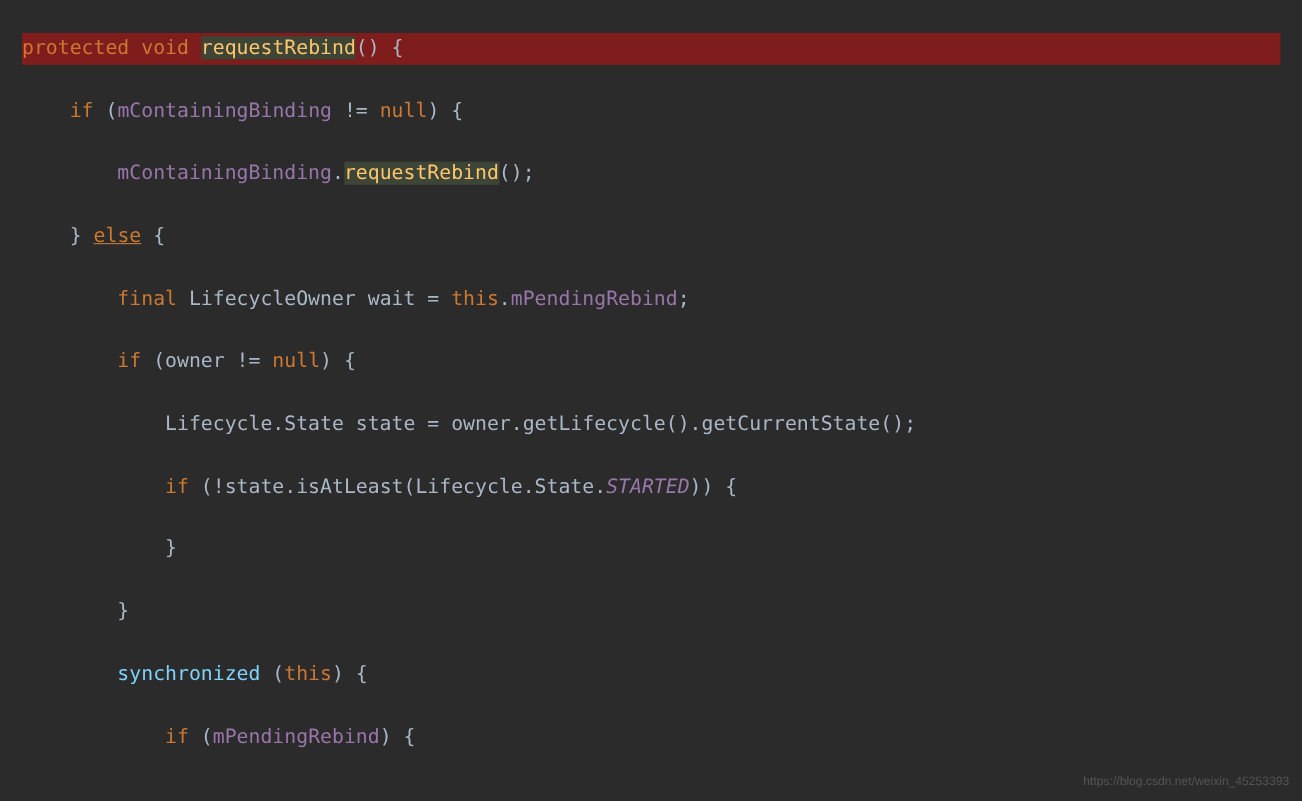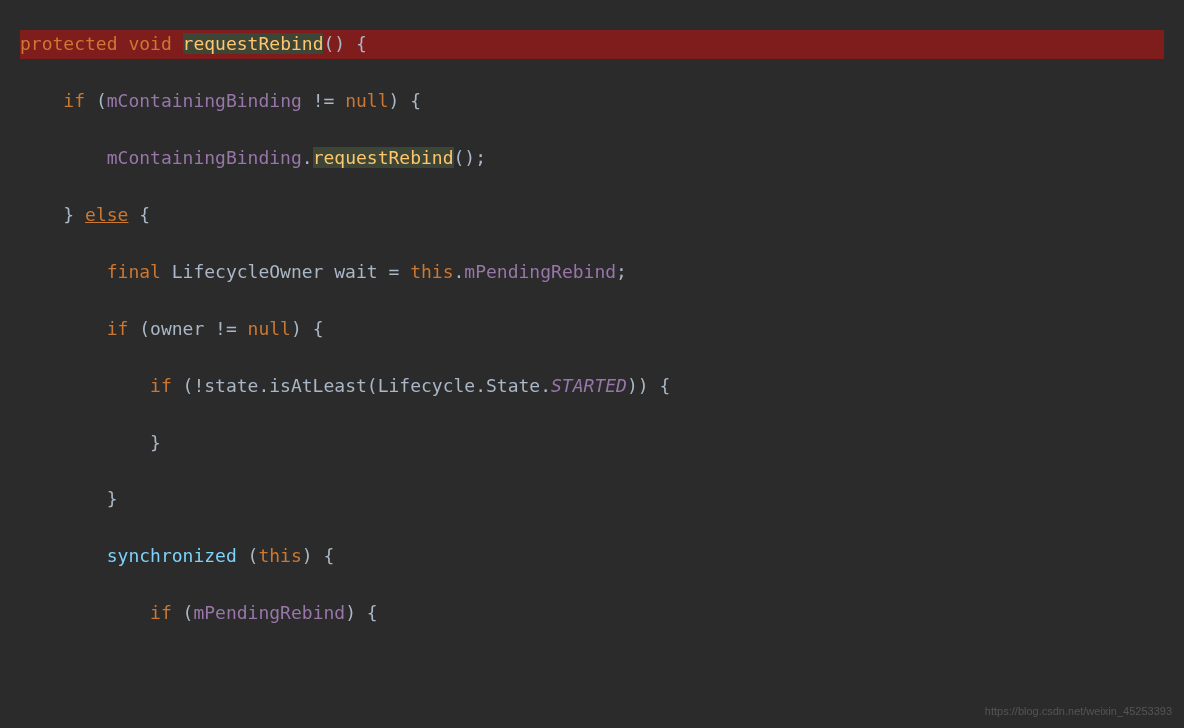--- a/index.html
+++ b/index.html
@@ -58,20 +58,21 @@
 </head>
 <body>
 
 <div class="code-container">
 <span class="line highlighted"><span class="kw-protected">protected</span> <span class="kw-void">void</span> <span class="method-highlight">requestRebind</span><span class="paren">() {</span></span>
 <span class="line">    <span class="kw-if">if</span><span class="paren"> (</span><span class="field">mContainingBinding</span><span class="operator"> != </span><span class="kw-null">null</span><span class="paren">) {</span></span>
 <span class="line">        <span class="field">mContainingBinding</span><span class="identifier">.</span><span class="method-highlight">requestRebind</span><span class="paren">();</span></span>
 <span class="line">    <span class="brace">} </span><span class="kw-else">else</span><span class="brace"> {</span></span>
 <span class="line">        <span class="kw-final">final</span><span class="identifier"> LifecycleOwner wait = </span><span class="kw-this">this</span><span class="identifier">.</span><span class="field">mPendingRebind</span><span class="identifier">;</span></span>
 <span class="line">        <span class="kw-if">if</span><span class="paren"> (owner != </span><span class="kw-null">null</span><span class="paren">) {</span></span>
+<span class="line">            <span class="identifier">Lifecycle.State state = owner.getLifecycle().getCurrentState();</span></span>
 <span class="line">            <span class="kw-if">if</span><span class="paren"> (!state.isAtLeast(Lifecycle.State.</span><span class="static-field">STARTED</span><span class="paren">)) {</span></span>
 <span class="line">            <span class="brace">}</span></span>
 <span class="line">        <span class="brace">}</span></span>
 <span class="line">        <span class="kw-synchronized">synchronized</span><span class="paren"> (</span><span class="kw-this">this</span><span class="paren">) {</span></span>
 <span class="line">            <span class="kw-if">if</span><span class="paren"> (</span><span class="field">mPendingRebind</span><span class="paren">) {</span></span>
 
 
 
 
 

